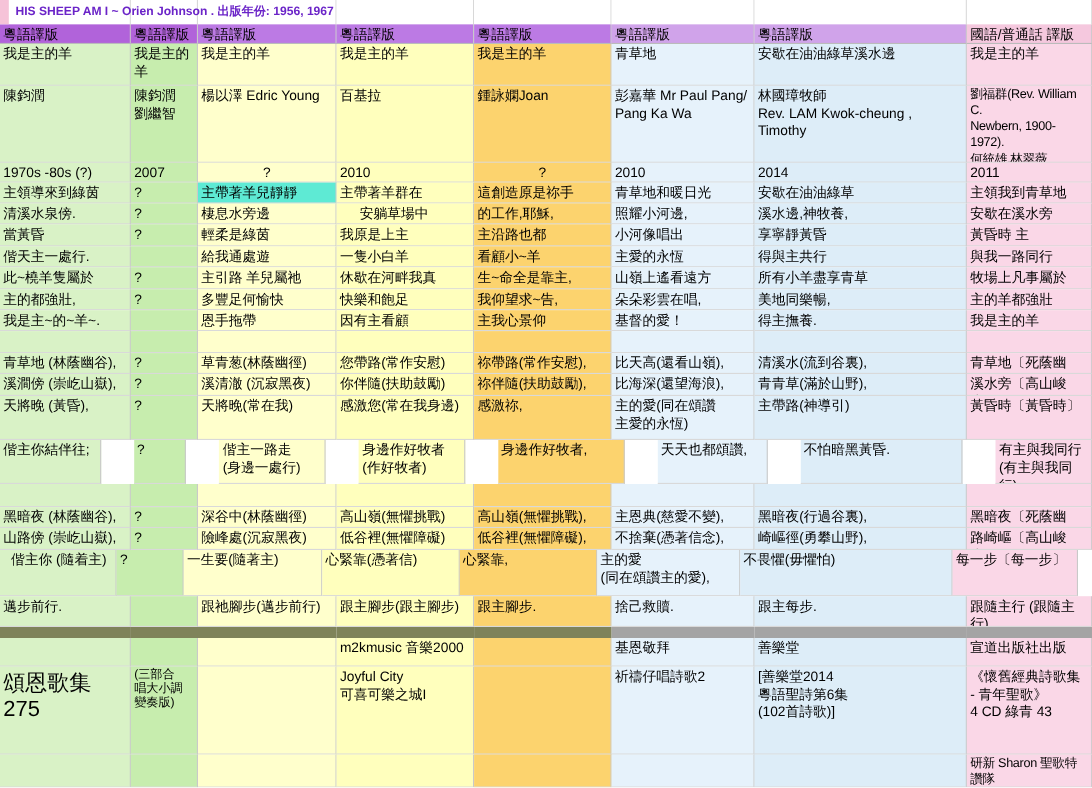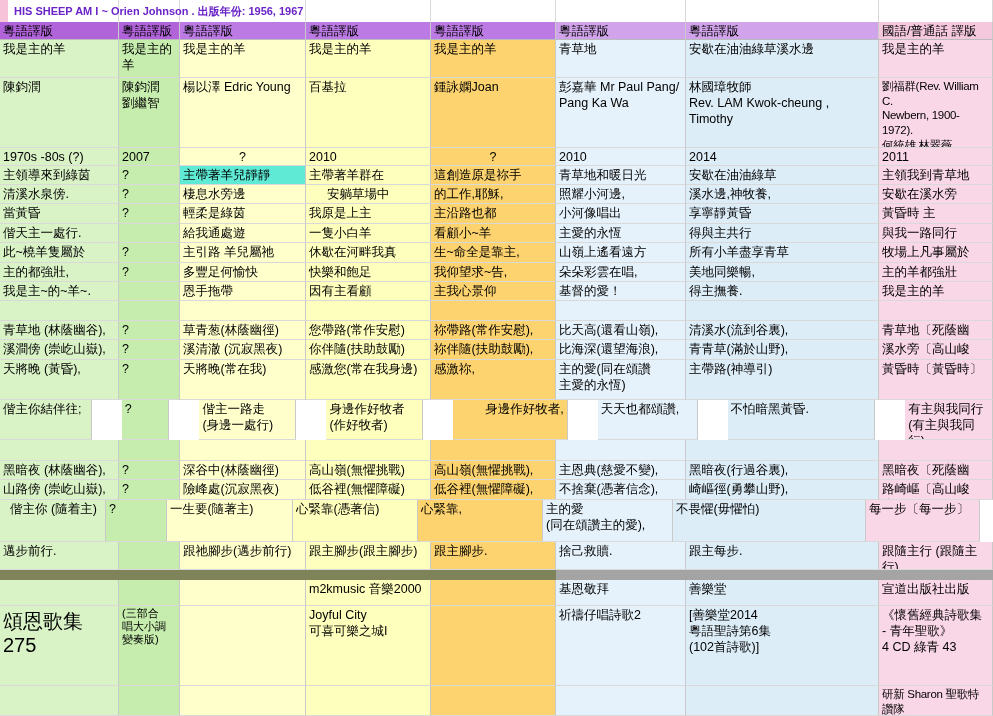--- a/index.html
+++ b/index.html
@@ -199,21 +199,21 @@
         <div class="cell" style="width: 193px; background: rgb(221, 237, 248);">主帶路(神導引)</div>
         <div class="cell" style="width: 114px; background: rgb(250, 215, 231);">黃昏時〔黃昏時〕</div>
       </div>
       <div class="row" style="height: 40px; gap: 30px;">
         <div class="cell" style="width: 119px; background: rgb(217, 242, 198);">偕主你結伴往;</div>
         <div class="cell" style="width: 61px; background: rgb(199, 237, 174);">?</div>
         <div class="cell" style="width: 126px; background: rgb(255, 255, 204);">偕主一路走
 (身邊一處行)</div>
         <div class="cell" style="width: 125px; background: rgb(255, 255, 189);">身邊作好牧者
 (作好牧者)</div>
-        <div class="cell" style="width: 150px; background: rgb(252, 211, 110); text-align: right;">身邊作好牧者,</div>
+        <div class="cell" style="width: 150px; background: rgb(252, 211, 110);">身邊作好牧者,</div>
         <div class="cell" style="width: 130px; background: rgb(230, 242, 251);">天天也都頌讚,</div>
         <div class="cell" style="width: 193px; background: rgb(221, 237, 248);">不怕暗黑黃昏.</div>
         <div class="cell" style="width: 114px; background: rgb(250, 215, 231);">有主與我同行
 (有主與我同行)</div>
       </div>
       <div class="row" style="height: 21px;">
         <div class="cell" style="width: 119px; background: rgb(217, 242, 198);"></div>
         <div class="cell" style="width: 61px; background: rgb(199, 237, 174);"></div>
         <div class="cell" style="width: 126px; background: rgb(255, 255, 204);"></div>
         <div class="cell" style="width: 125px; background: rgb(255, 255, 189);"></div>

